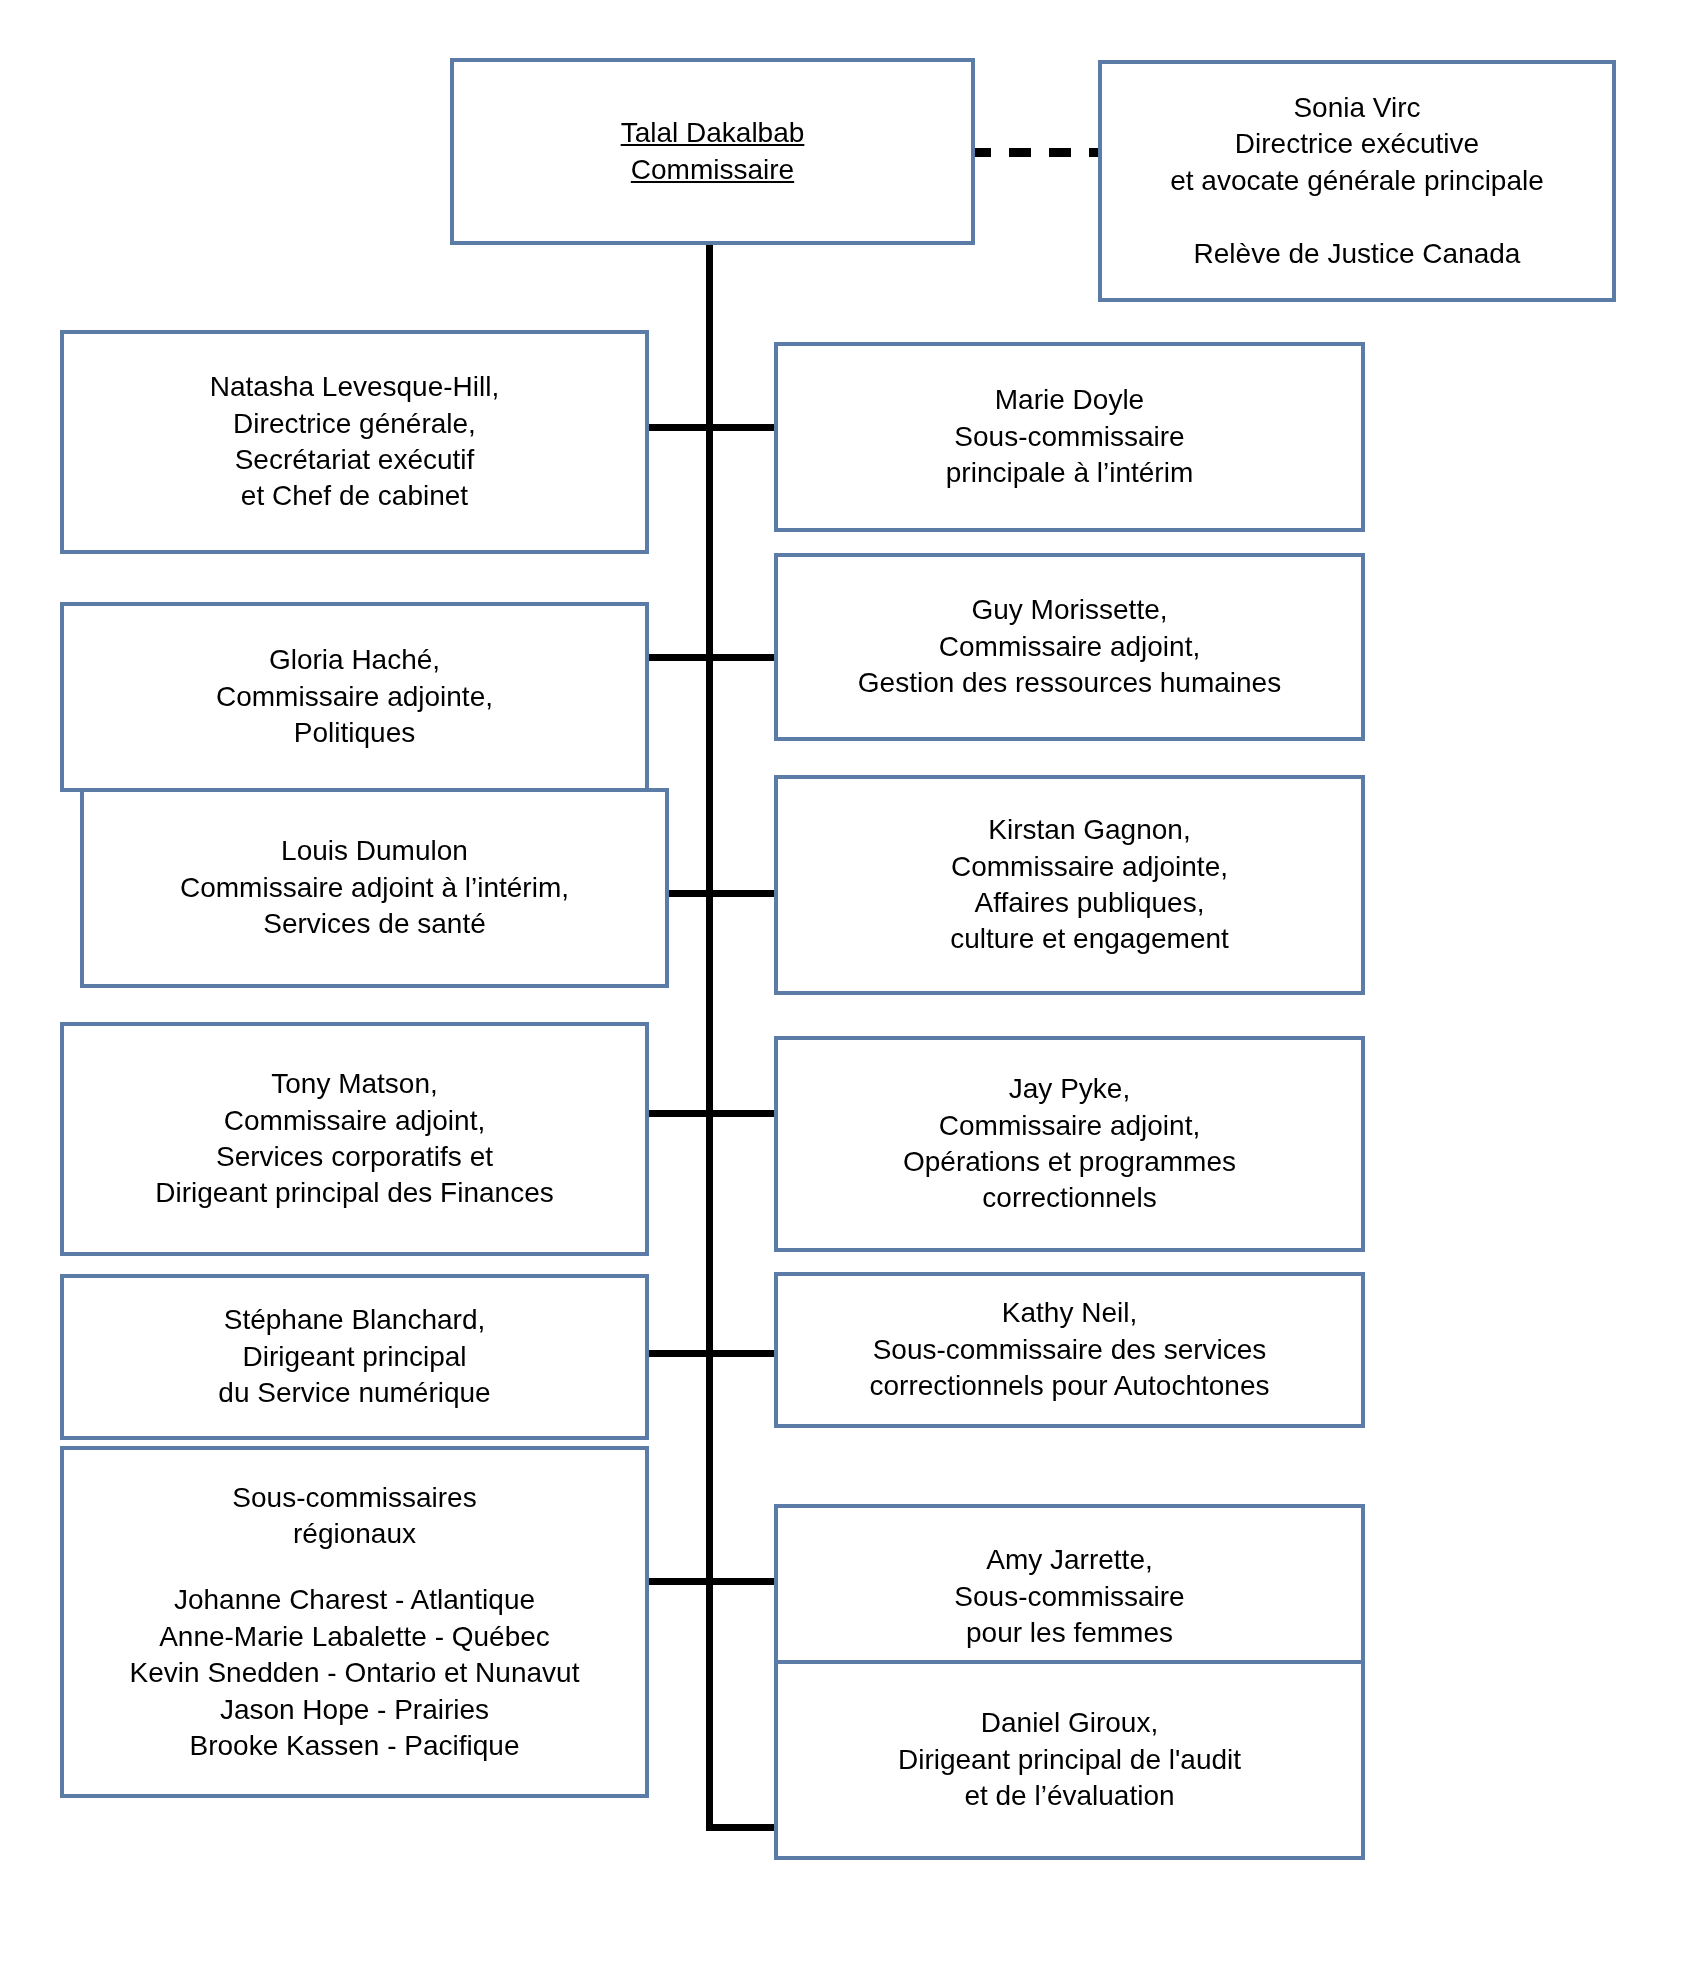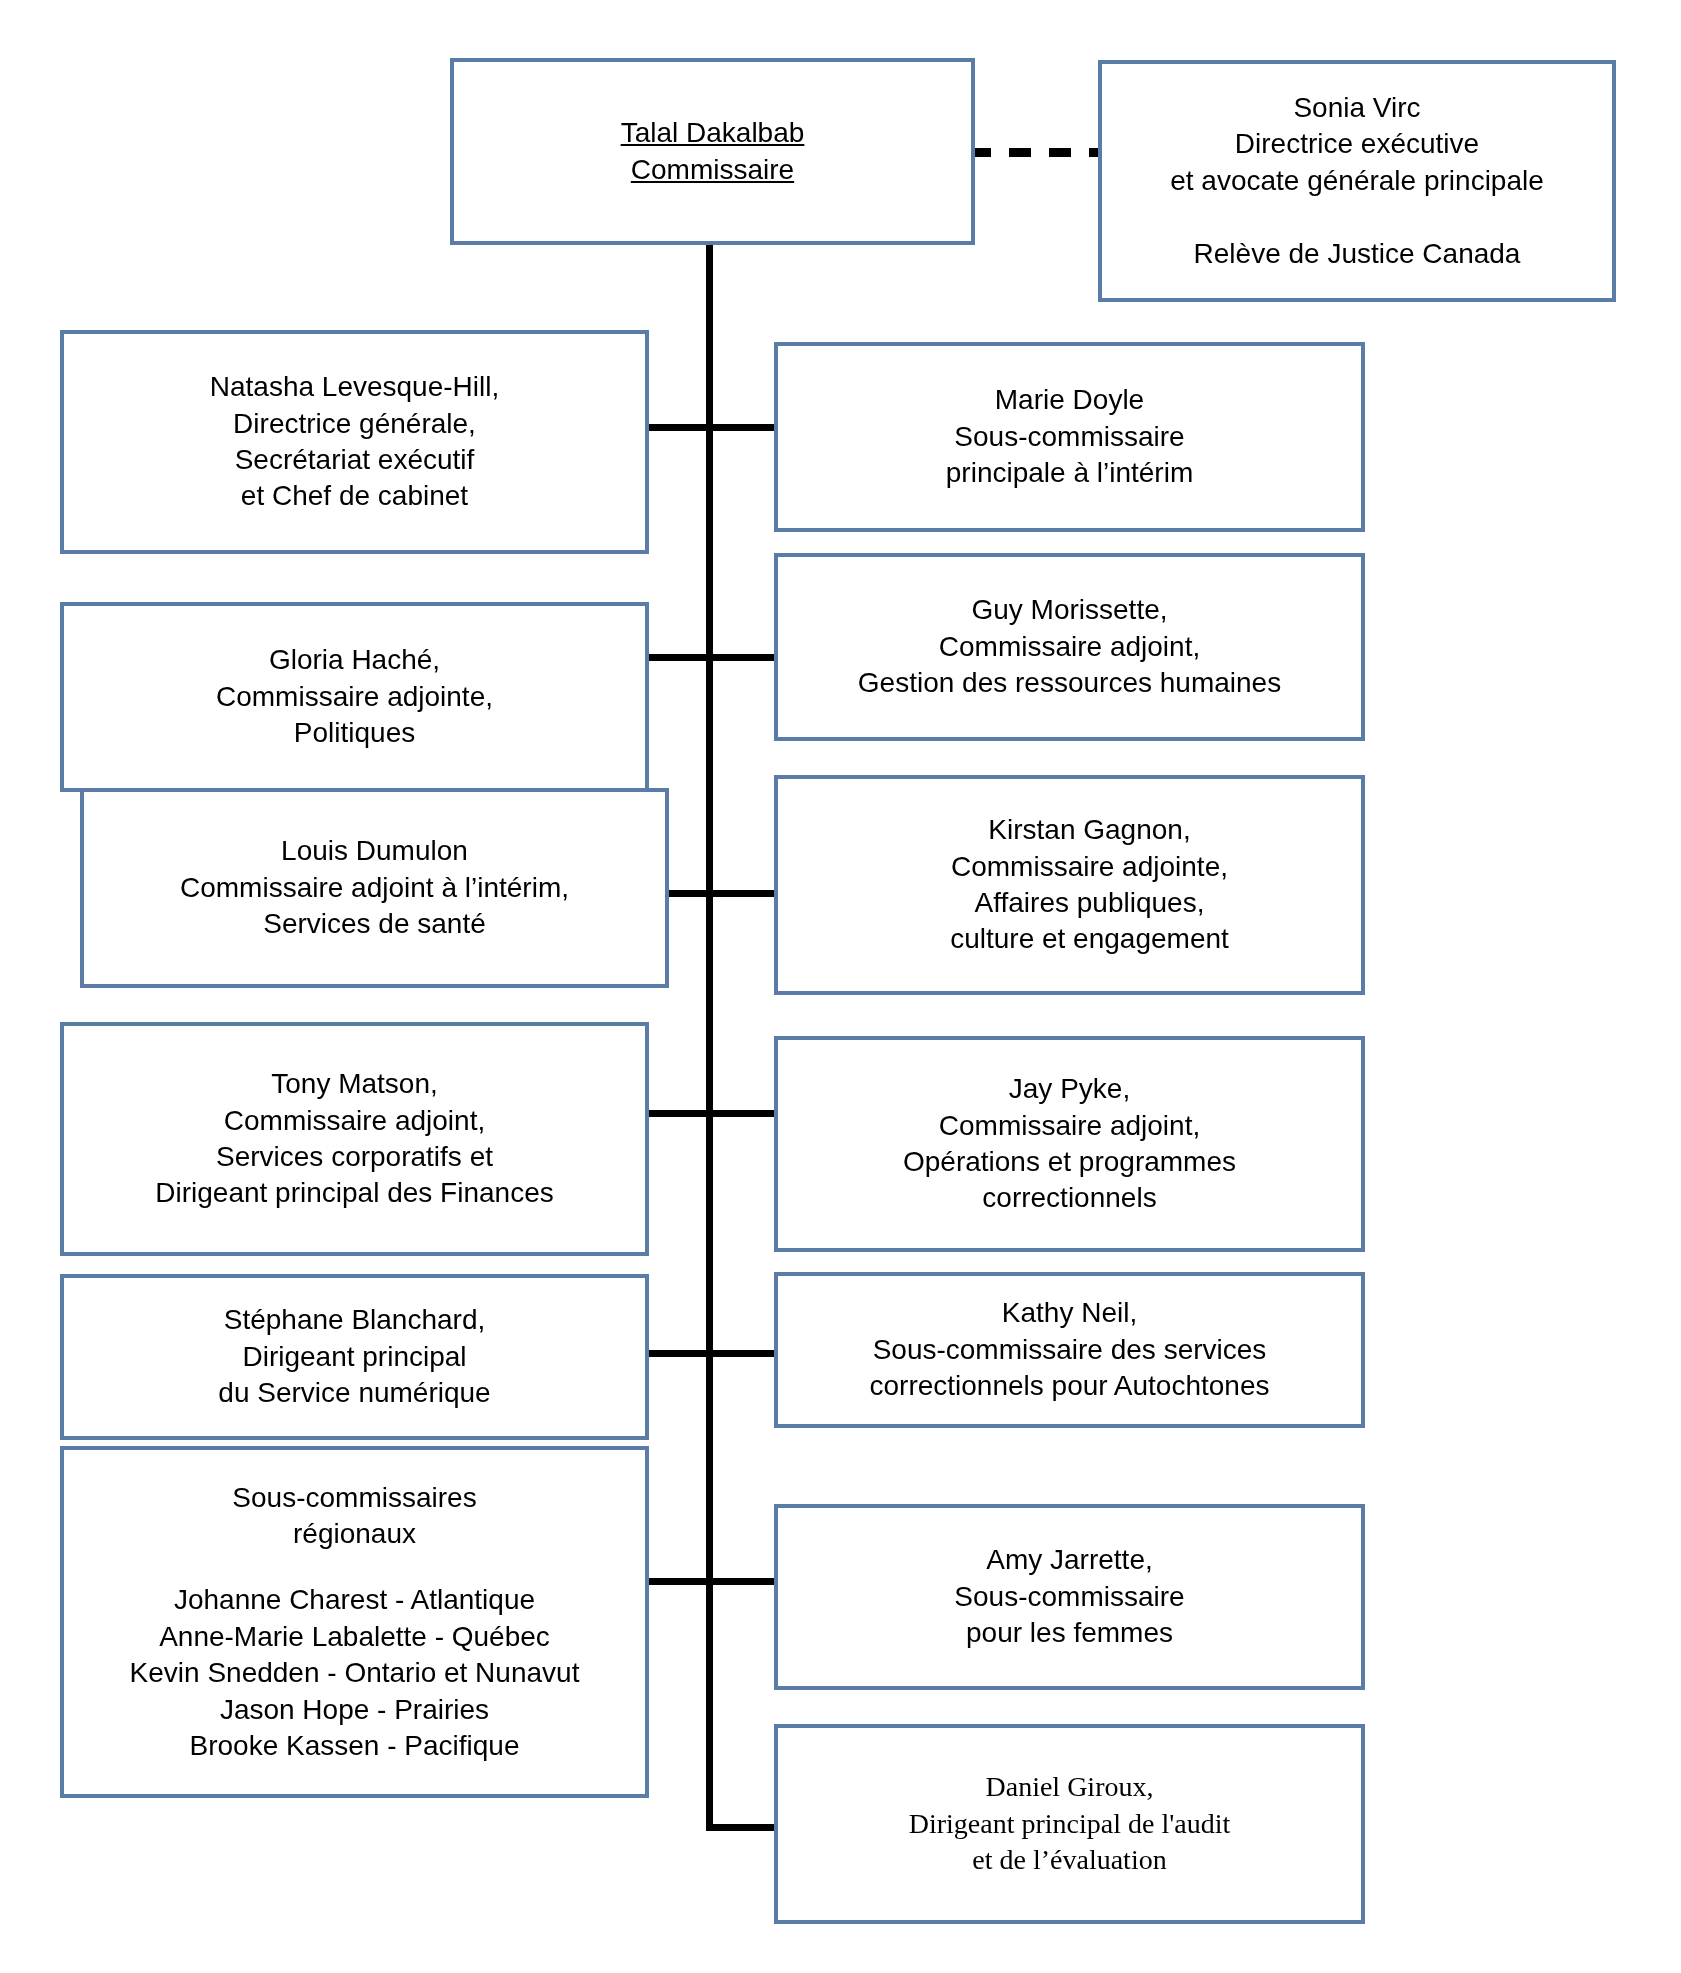--- a/index.html
+++ b/index.html
@@ -179,19 +179,19 @@
 Sous-commissaire des services
 correctionnels pour Autochtones</span>
   </div>
 
   <div class="node-box" style="left:774px; top:1504px; width:591px; height:186px;">
     <span class="node-text">Amy Jarrette,
 Sous-commissaire
 pour les femmes</span>
   </div>
 
-  <div class="node-box" style="left:774px; top:1724px; width:591px; height:200px;font-family:Liberation Serif, serif;">
+  <div class="node-box" style="left:774px; top:1660px; width:591px; height:200px;">
     <span class="node-text">Daniel Giroux,
 Dirigeant principal de l'audit
 et de l’évaluation</span>
   </div>
 
 </div>
 
 </body></html>

